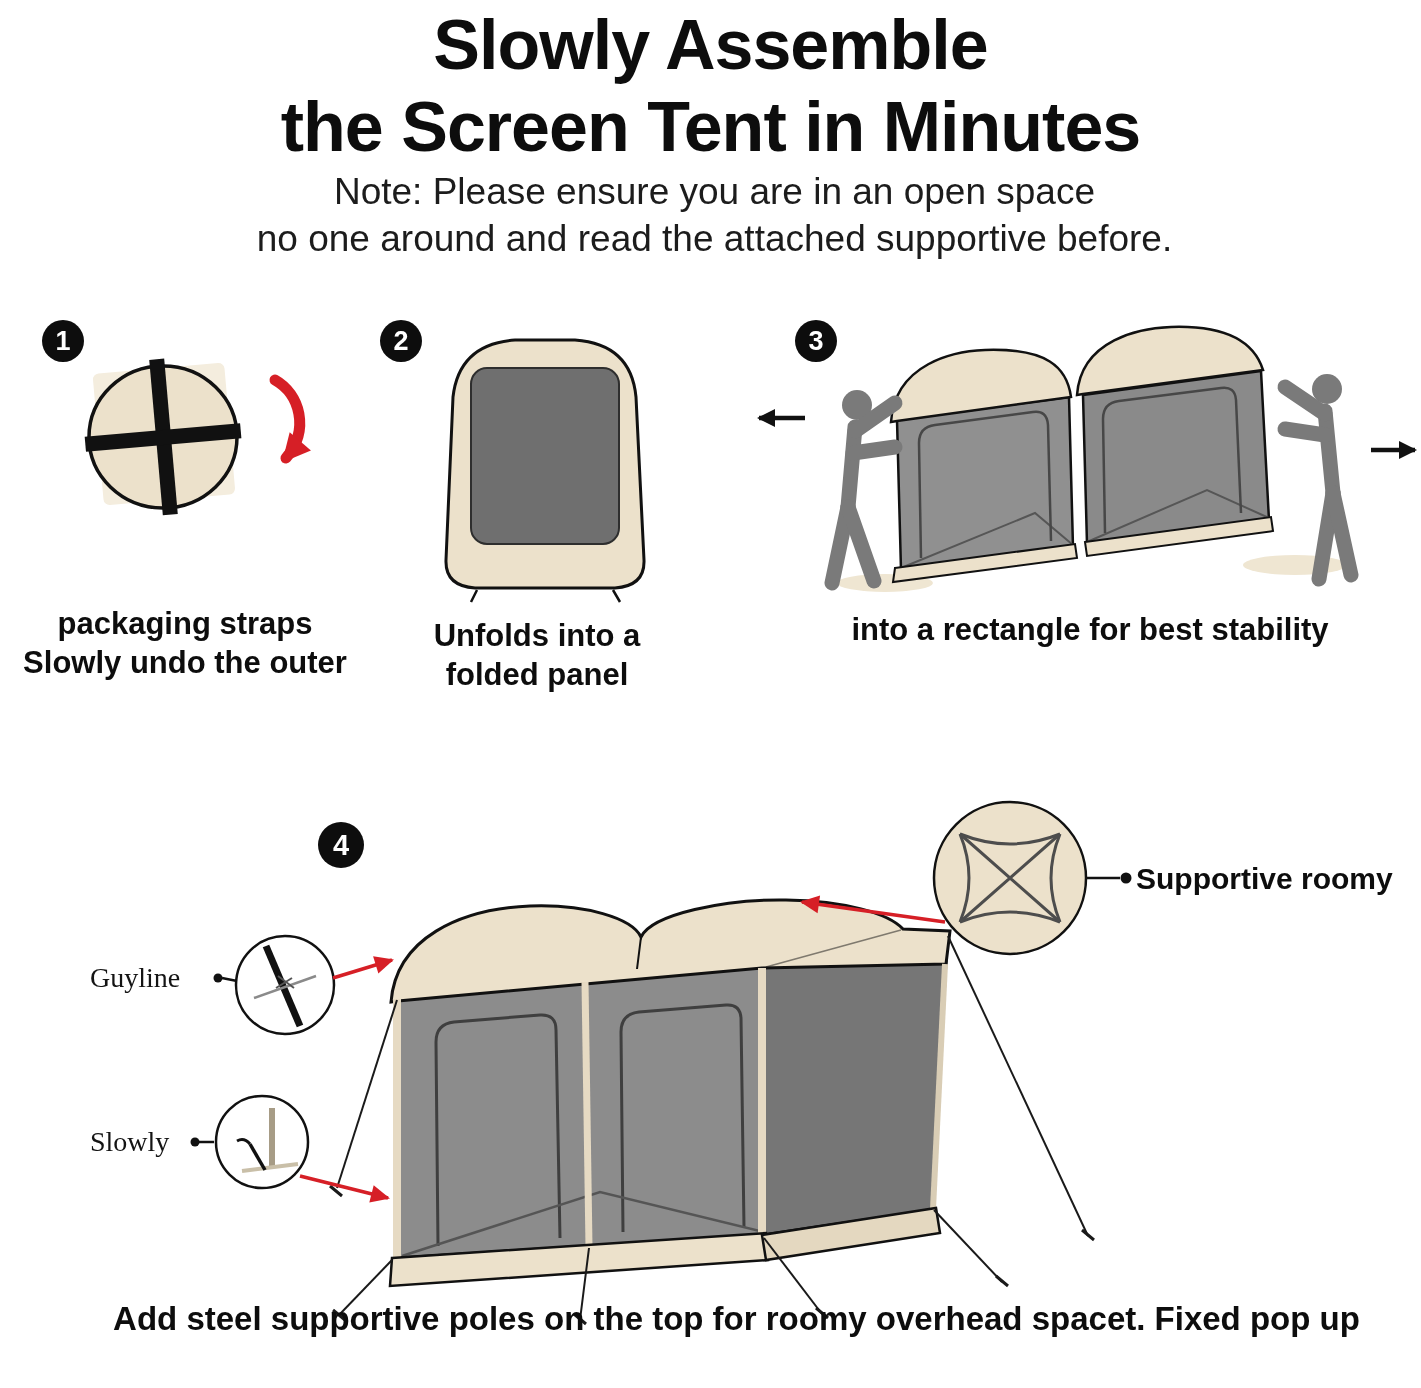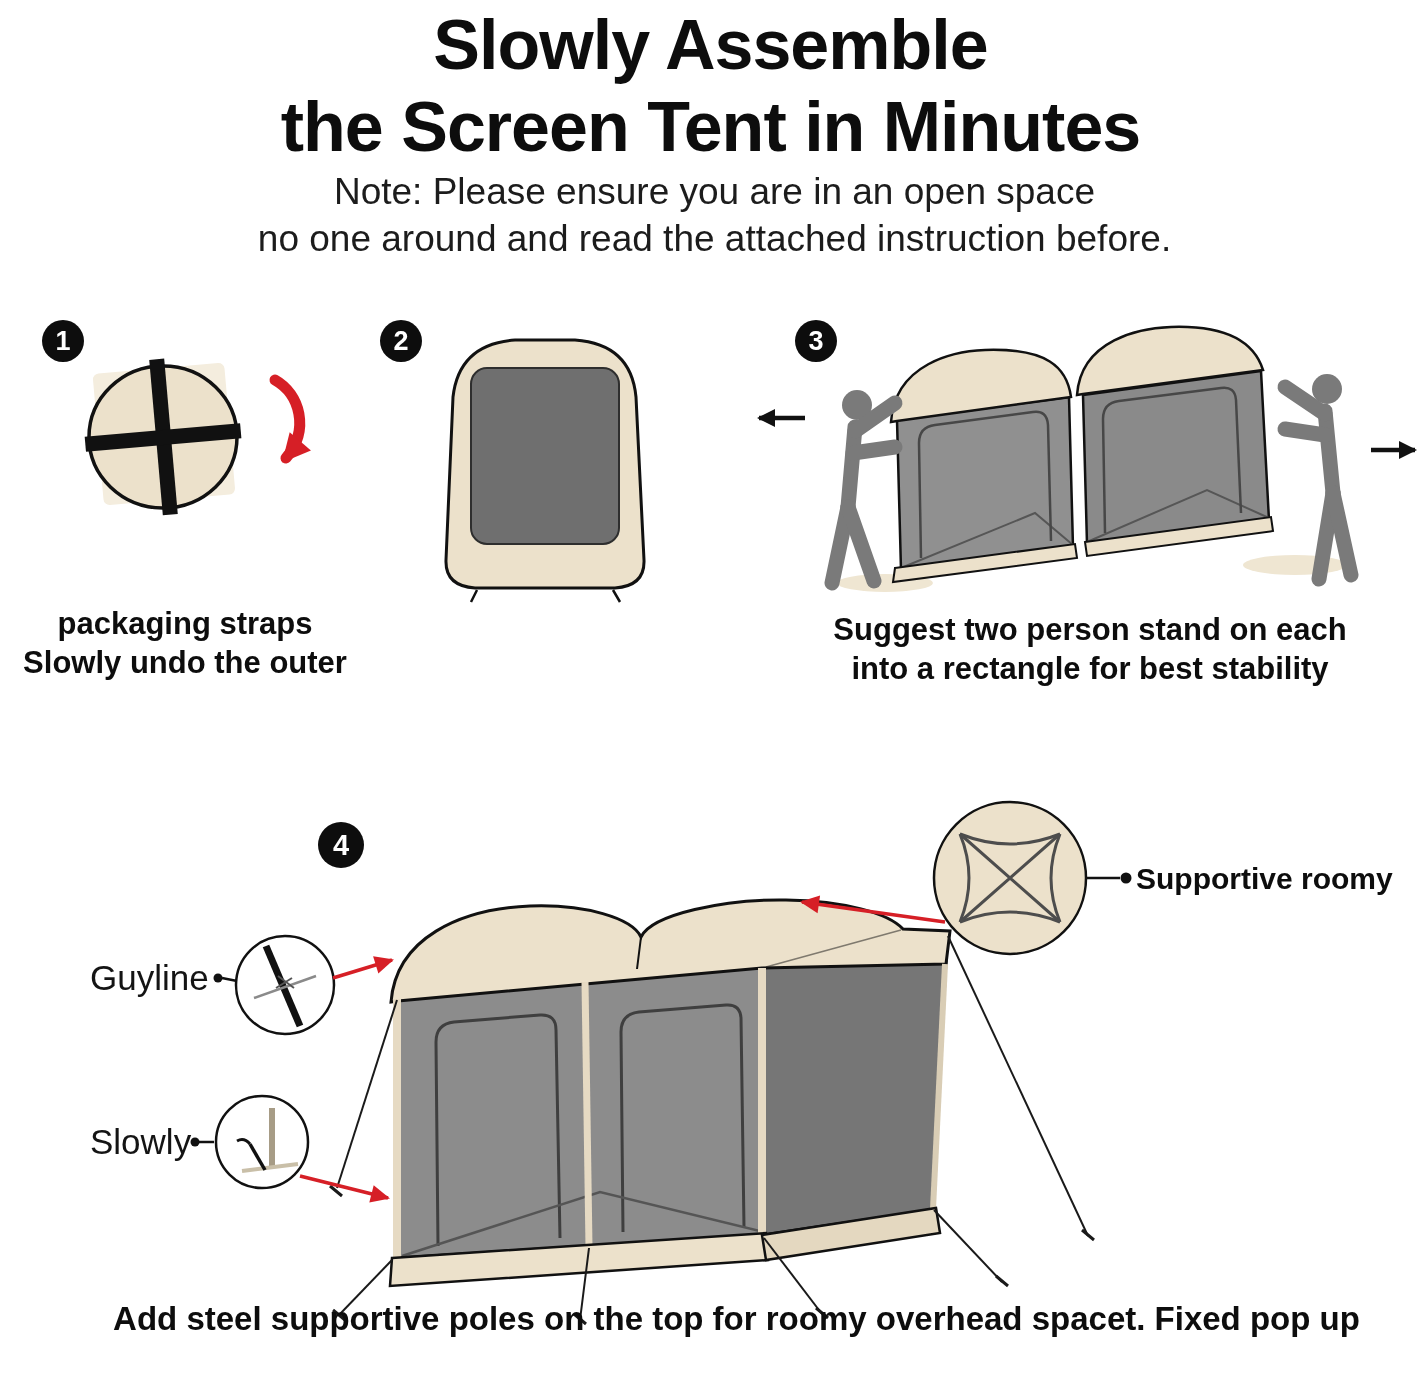--- a/index.html
+++ b/index.html
@@ -24,36 +24,36 @@
     display:flex; align-items:center; justify-content:center;
   }
   .badge.big { width:46px; height:46px; font-size:29px; }
   .caption {
     position:absolute; text-align:center; font-weight:700;
     font-size:31px; line-height:39px; color:#0d0d0d;
   }
   .caption span { display:block; }
   .caption.bottom { font-size:33px; line-height:41px;margin-left:26px; }
   .illus { position:absolute; }
-  .callout-label { position:absolute; font-size:35px; line-height:44px; color:#141414; }
+  .callout-label { position:absolute; font-size:28px; line-height:44px; color:#141414;font-family:Liberation Serif, serif; }
   .pole-label { position:absolute; font-size:30px; line-height:34px; font-weight:700; color:#0d0d0d; }
 </style>
 </head>
 <body>
 
 <div class="page">
 
   <h1 class="title">
     <span>Slowly Assemble</span>
     <span>the Screen Tent in Minutes</span>
   </h1>
 
   <p class="note">
     <span>Note: Please ensure you are in an open space</span>
-    <span>no one around and read the attached instruction before.</span>
+    <span>no one around and read the attached supportive before.</span>
   </p>
 
   <div class="badge" style="left:42px;top:320px">1</div>
   <div class="badge" style="left:380px;top:320px">2</div>
   <div class="badge" style="left:795px;top:320px">3</div>
   <div class="badge big" style="left:318px;top:822px">4</div>
 
   <svg class="illus" style="left:28px;top:350px;width:310px;height:230px" viewBox="0 0 310 230">
     <defs>
       <marker id="rh1" markerUnits="userSpaceOnUse" markerWidth="34" markerHeight="34" refX="24" refY="17" orient="auto">
@@ -112,22 +112,25 @@
       <path d="M 598 178 L 616 260" fill="none"></path>
     </g>
     <path d="M 70 103 L 24 103" stroke="#111" stroke-width="4.5" fill="none" marker-end="url(#bh3)"></path>
     <path d="M 636 135 L 680 135" stroke="#111" stroke-width="4.5" fill="none" marker-end="url(#bh3)"></path>
   </svg>
 
   <div class="caption" style="left:5px;top:604px;width:360px">
     <span>packaging straps</span>
     <span>Slowly undo the outer</span>
   </div>
+  <div class="caption" style="left:392px;top:616px;width:290px">
+    <span>Unfolds into a</span>
+    <span>folded panel</span>
+  </div>
   <div class="caption" style="left:760px;top:610px;width:660px">
-    <span>Suggest two person stand on each</span>
     <span>into a rectangle for best stability</span>
   </div>
 
   <svg class="illus" style="left:40px;top:790px;width:1360px;height:540px" viewBox="0 0 1360 540">
     <defs>
       <marker id="rh4" markerUnits="userSpaceOnUse" markerWidth="26" markerHeight="26" refX="19" refY="12" orient="auto">
         <path d="M2,3 L21,12 L2,21 Z" fill="#d61f26"></path>
       </marker>
     </defs>
 

